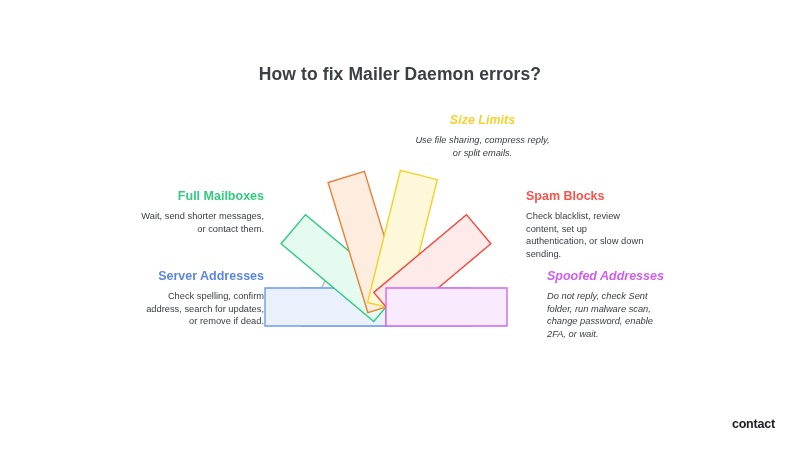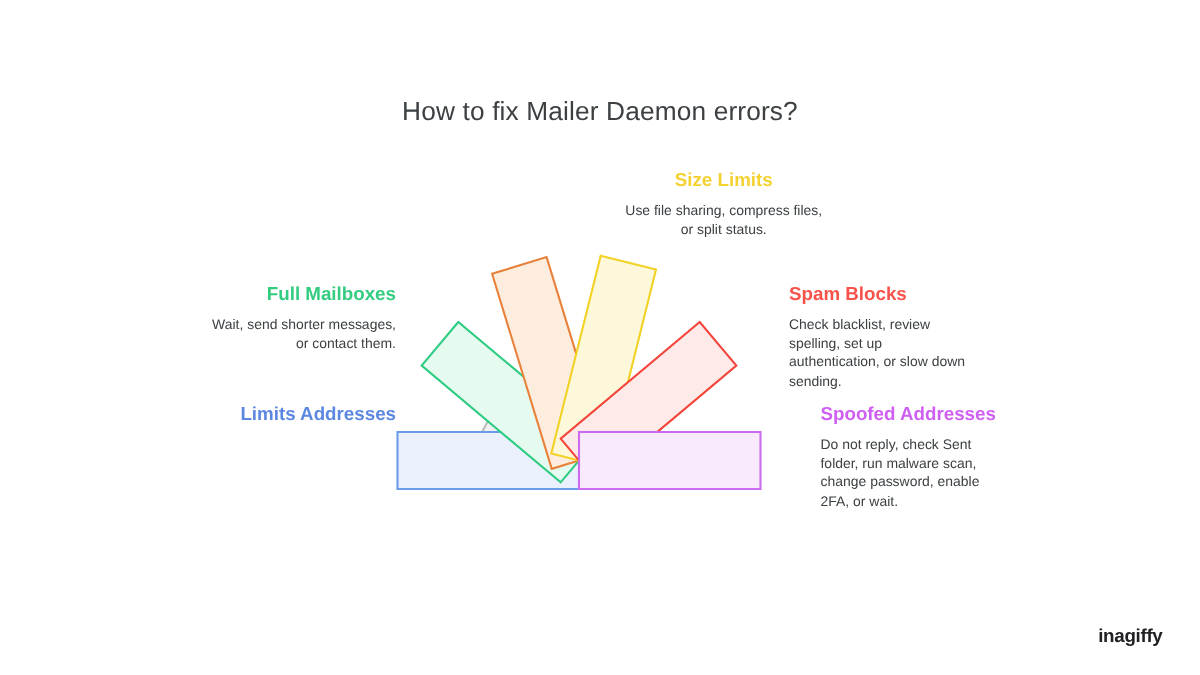--- a/index.html
+++ b/index.html
@@ -22,21 +22,21 @@
   }
 
   
   #page-title {
     position: absolute;
     left: 0;
     top: 64px;
     width: 800px;
     text-align: center;
     font-size: 17.5px;
-    font-weight: normal;
+    font-weight: bold;
     color: #3c4043;
     letter-spacing: 0.1px;
   }
 
   
   #diagram {
     position: absolute;
     left: 0;
     top: 0;
     width: 800px;
@@ -59,25 +59,25 @@
     line-height: 12.6px;
     color: #3c4043;
   }
 
   .al-center .c-title, .al-center .c-body { text-align: center; }
   .al-right  .c-title, .al-right  .c-body { text-align: right; }
   .al-left   .c-title, .al-left   .c-body { text-align: left; }
 
   
   #co-server   { left: 249px; top: 112px; width: 137px; }
-  #co-size     { left: 414px; top: 112px; width: 137px; }
+  #co-size     { left: 414px; top: 112px; width: 137px; font-style: italic; }
   #co-full     { left: 138px; top: 188px; width: 126px; }
   #co-spam     { left: 526px; top: 188px; width: 124px; }
   #co-invalid  { left: 138px; top: 268px; width: 126px; }
-  #co-spoofed  { left: 547px; top: 268px; width: 124px; }
+  #co-spoofed  { left: 547px; top: 268px; width: 124px; font-style: italic; }
 
   
   #logo {
     position: absolute;
     right: 25px;
     bottom: 19px;
     font-size: 12.5px;
     font-weight: bold;
     color: #202124;
     letter-spacing: -0.2px;
@@ -106,37 +106,38 @@
         <polygon points="404.17,301.44 364.41,171.39 328.07,182.50 367.83,312.56" fill="#fdeddf" stroke="#e8813a" stroke-width="1.4" stroke-linejoin="miter"></polygon>
         <polygon points="404.44,311.60 437.34,179.64 400.47,170.44 367.56,302.40" fill="#fdf8d9" stroke="#f2d225" stroke-width="1.4" stroke-linejoin="miter"></polygon>
         <polygon points="398.21,321.55 490.90,243.78 466.48,214.67 373.79,292.45" fill="#fdeae9" stroke="#f4463c" stroke-width="1.4" stroke-linejoin="miter"></polygon>
         <polygon points="386.00,326.00 507.00,326.00 507.00,288.00 386.00,288.00" fill="#faeafd" stroke="#cc6af0" stroke-width="1.4" stroke-linejoin="miter"></polygon>
       </g>
   </svg>
 
 
   <div class="callout al-center" id="co-size">
     <div class="c-title" style="color: rgb(244, 210, 49);">Size Limits</div>
-    <div class="c-body">Use file sharing, compress files, or split status.</div>
+    <div class="c-body">Use file sharing, compress reply, or split emails.</div>
   </div>
 
   <div class="callout al-right" id="co-full">
     <div class="c-title" style="color: rgb(51, 204, 128);">Full Mailboxes</div>
     <div class="c-body">Wait, send shorter messages, or contact them.</div>
   </div>
 
   <div class="callout al-left" id="co-spam">
     <div class="c-title" style="color: rgb(248, 82, 74);">Spam Blocks</div>
-    <div class="c-body">Check blacklist, review spelling, set up authentication, or slow down sending.</div>
+    <div class="c-body">Check blacklist, review content, set up authentication, or slow down sending.</div>
   </div>
 
   <div class="callout al-right" id="co-invalid">
-    <div class="c-title" style="color: rgb(91, 135, 224);">Limits Addresses</div>
+    <div class="c-title" style="color: rgb(91, 135, 224);">Server Addresses</div>
+    <div class="c-body">Check spelling, confirm address, search for updates, or remove if dead.</div>
   </div>
 
   <div class="callout al-left" id="co-spoofed">
     <div class="c-title" style="color: rgb(207, 94, 242);">Spoofed Addresses</div>
     <div class="c-body">Do not reply, check Sent folder, run malware scan, change password, enable 2FA, or wait.</div>
   </div>
 
-  <div id="logo">inagiffy</div>
+  <div id="logo">contact</div>
 
 </div>
 
 </body></html>

